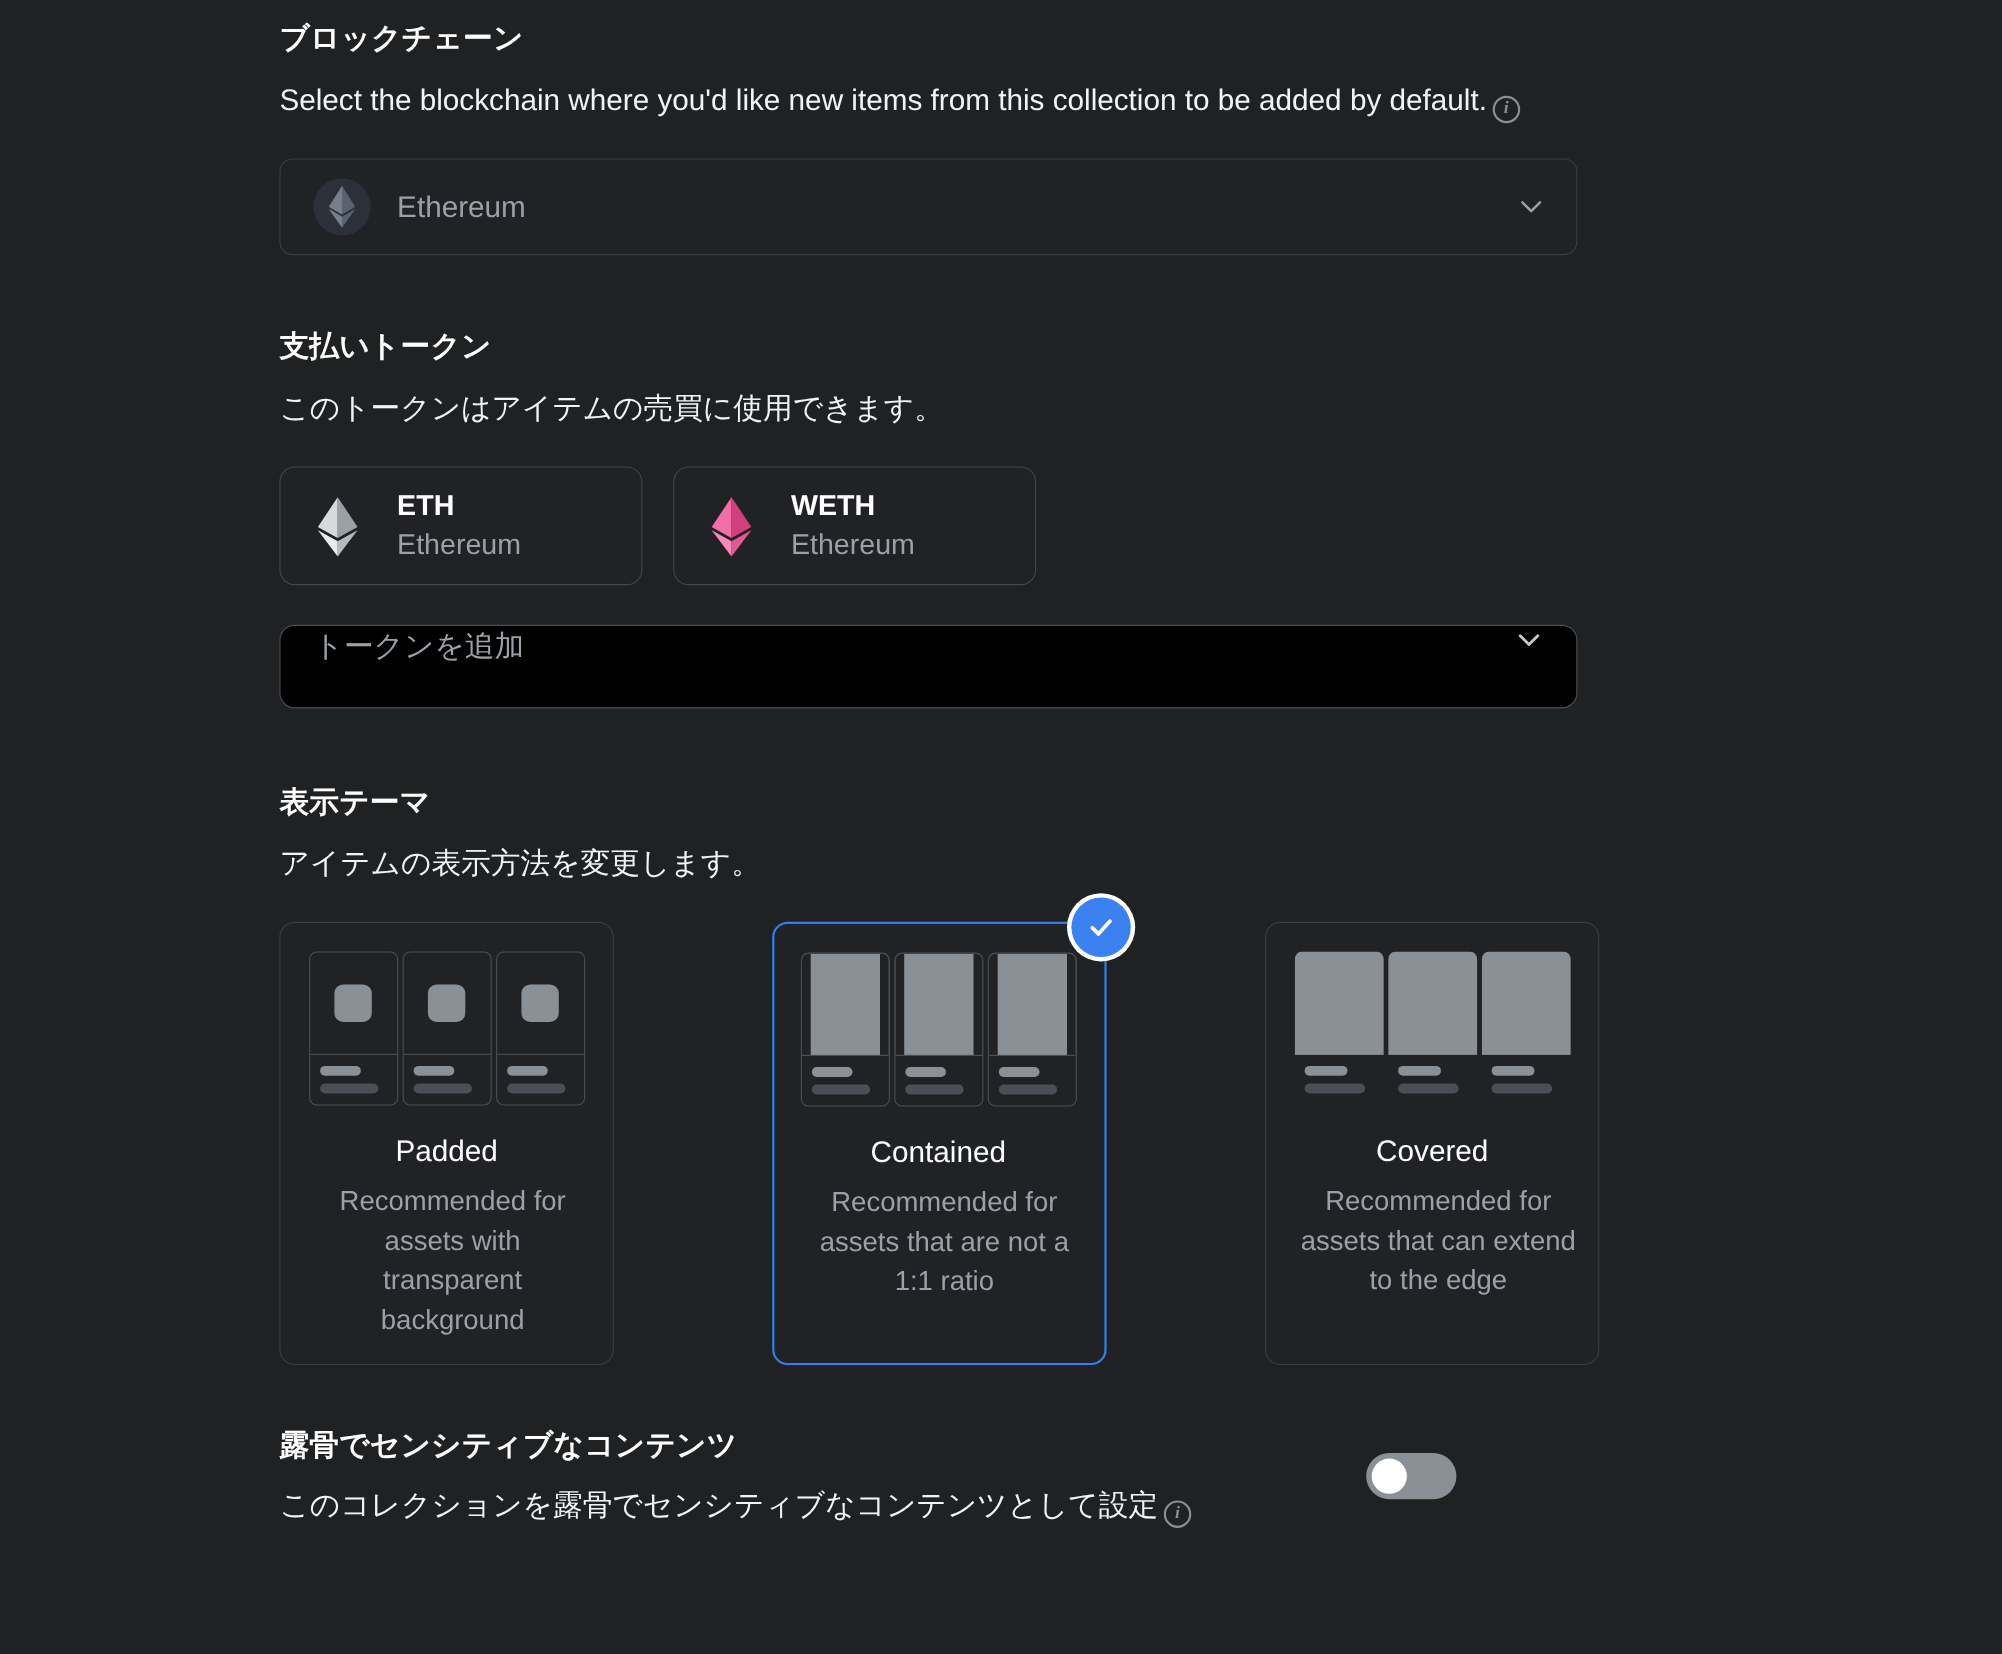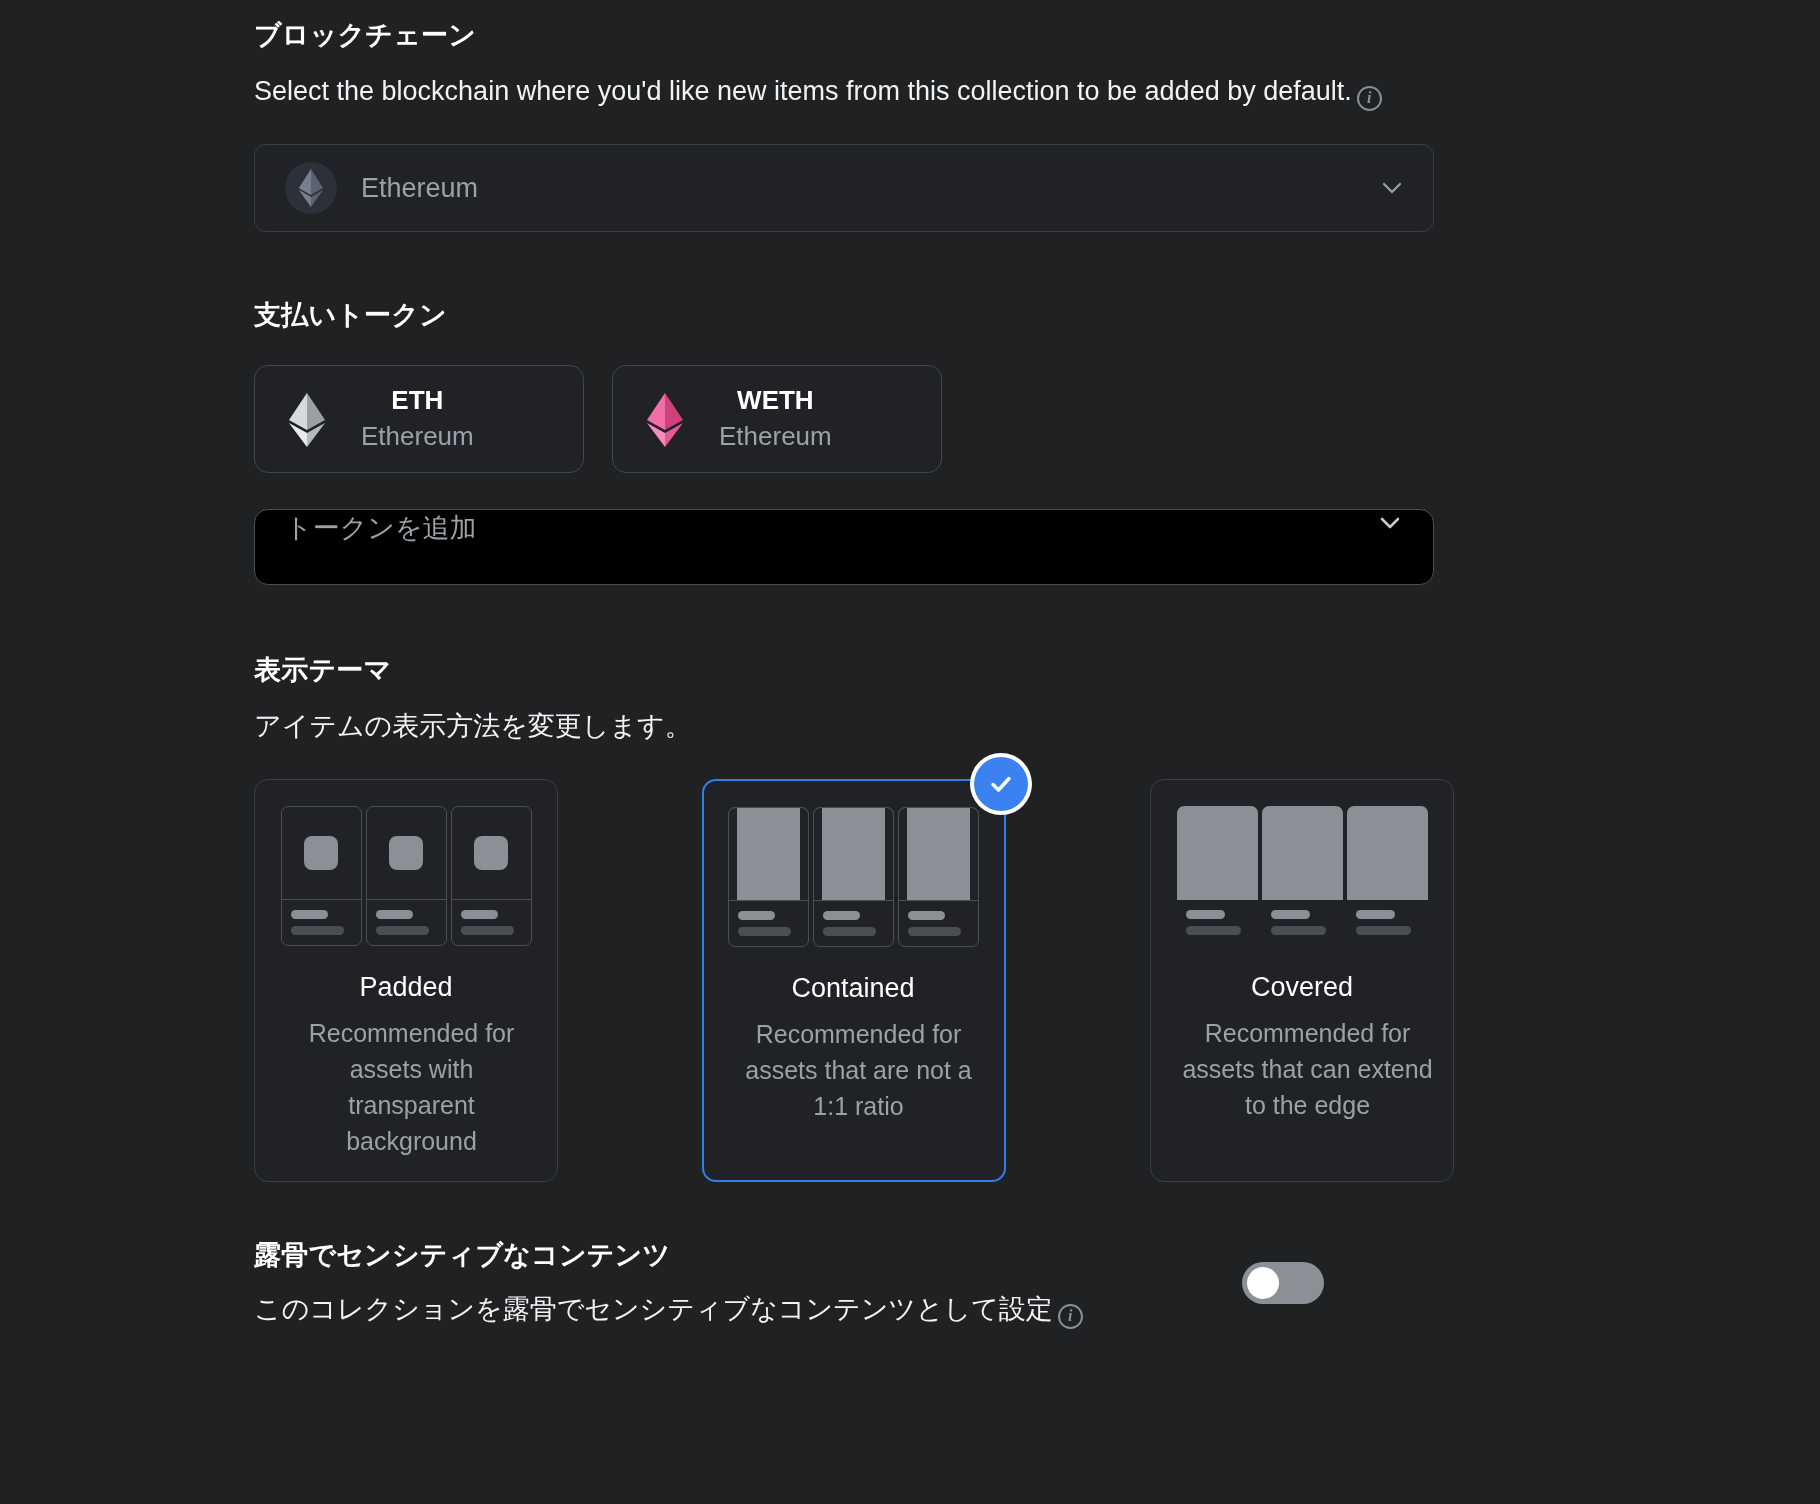--- a/index.html
+++ b/index.html
@@ -91,21 +91,21 @@
     width: 330px;
     height: 108px;
     border: 1.5px solid #43474c;
     border-radius: 14px;
     background: #202225;
     display: flex;
     align-items: center;
     padding-left: 32px;
   }
   .token-glyph { width: 46px; height: 54px; flex: 0 0 auto; }
-  .token-texts { margin-left: 28px; text-align: center; }
+  .token-texts { margin-left: 28px; }
   .token-symbol {
     font-size: 26px; font-weight: 700; color: #ffffff; line-height: 1.25;
   }
   .token-chain {
     font-size: 26px; color: #9ba1a8; line-height: 1.35; margin-top: 2px;
   }
 
   
   .add-token {
     position: relative;
@@ -250,20 +250,21 @@
         <span class="chev">
           <svg width="26" height="26" viewBox="0 0 26 26" aria-hidden="true">
             <path d="M5 9 L13 17 L21 9" fill="none" stroke="#9ba1a8" stroke-width="2.2" stroke-linecap="round" stroke-linejoin="round"></path>
           </svg>
         </span>
       </div>
     </div>
 
     <div style="margin-top:66px;">
       <div class="section-title">支払いトークン</div>
+      <div class="section-desc" style="margin-top:18px;">このトークンはアイテムの売買に使用できます。</div>
 
       <div class="token-row" style="margin-top:32px;">
 
         <div class="token-card">
           <span class="token-glyph">
             <svg width="40" height="56" viewBox="0 0 40 56" aria-hidden="true">
               <polygon points="20,1 38,28 20,38 2,28" fill="#3c3f44"></polygon>
               <polygon points="20,1 20,38 2,28" fill="#d7dadd"></polygon>
               <polygon points="20,1 38,28 20,38" fill="#9aa0a6"></polygon>
               <polygon points="20,41 38,31 20,55 2,31" fill="#3c3f44"></polygon>

